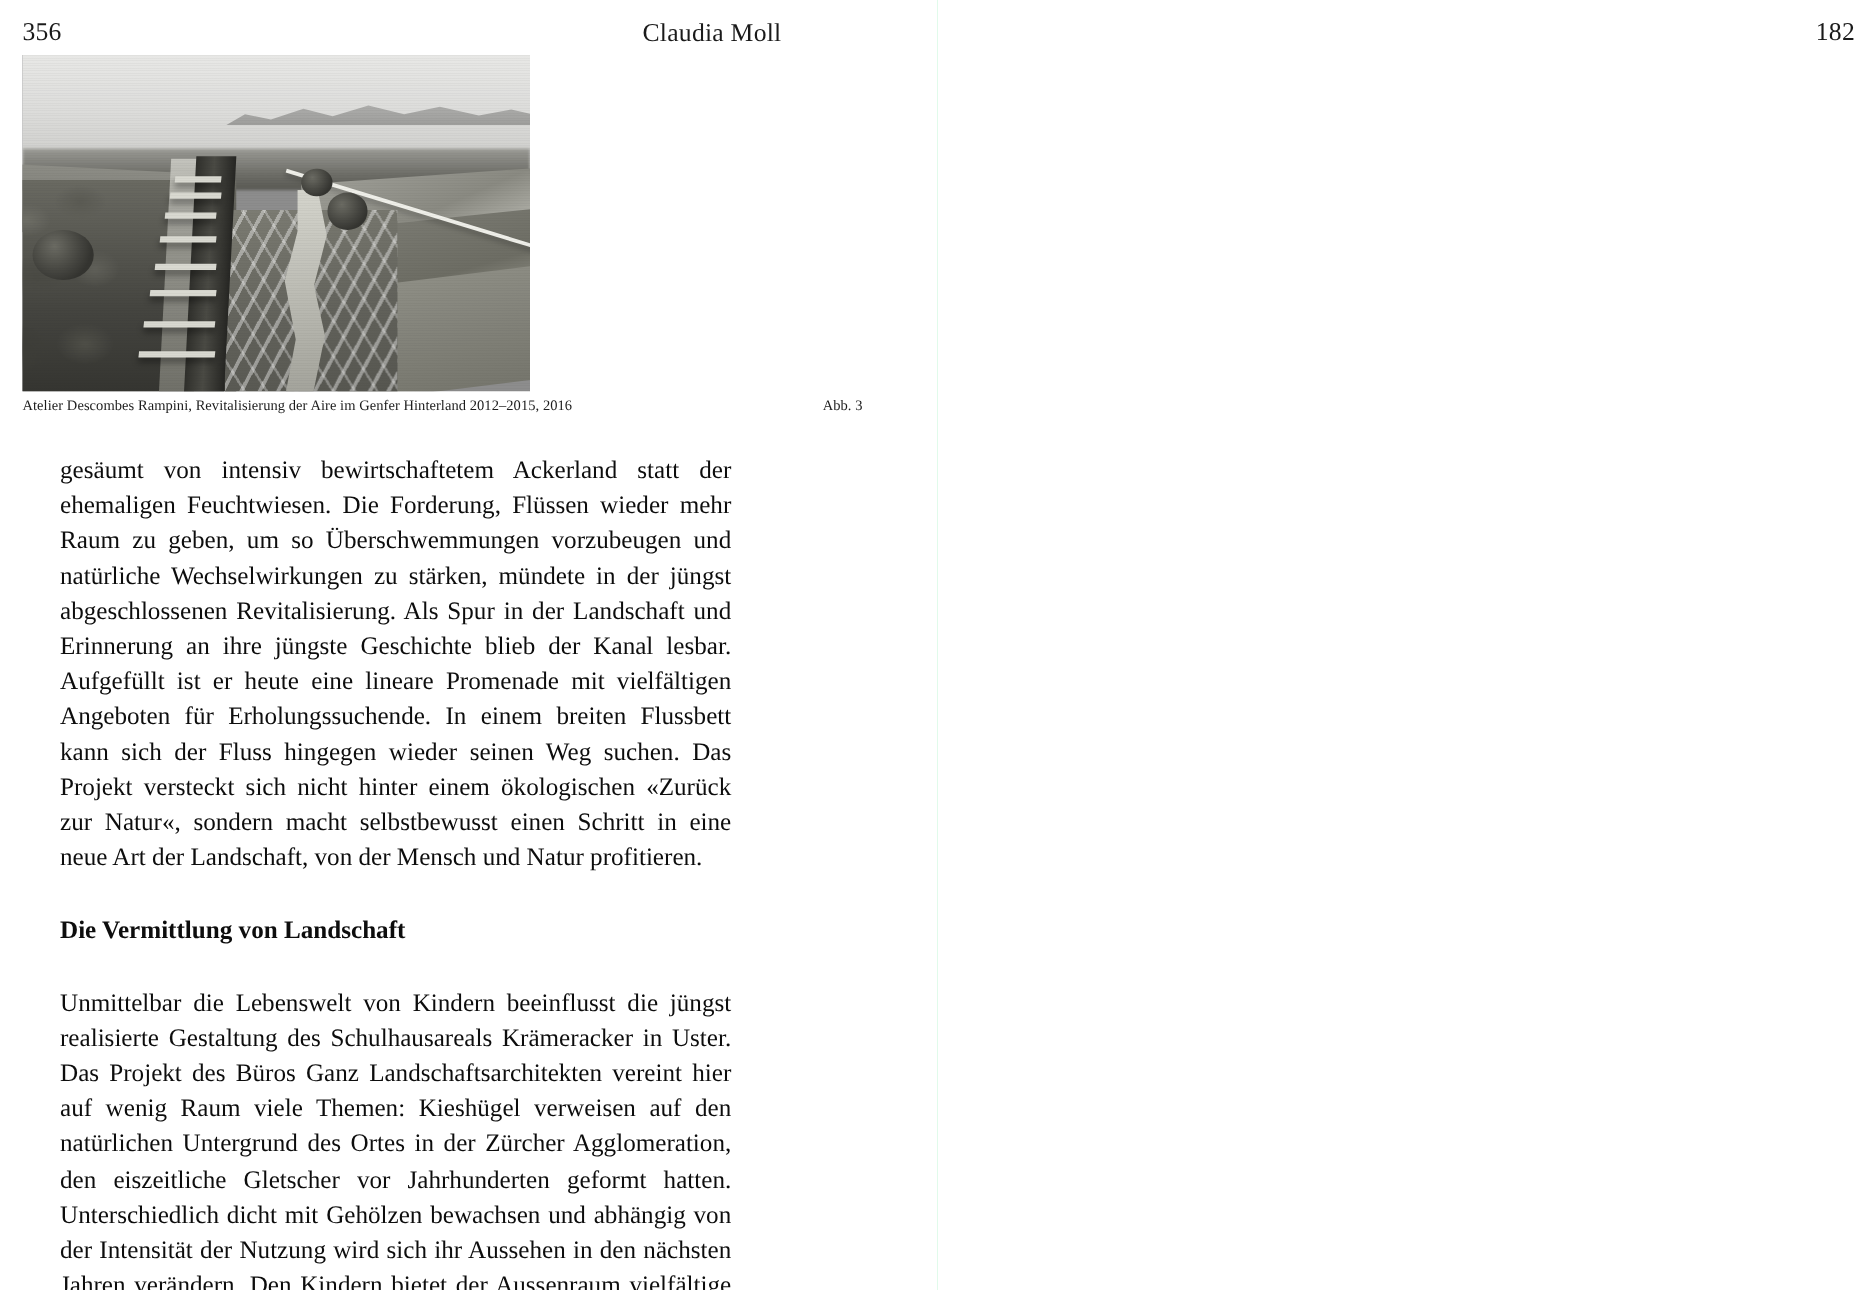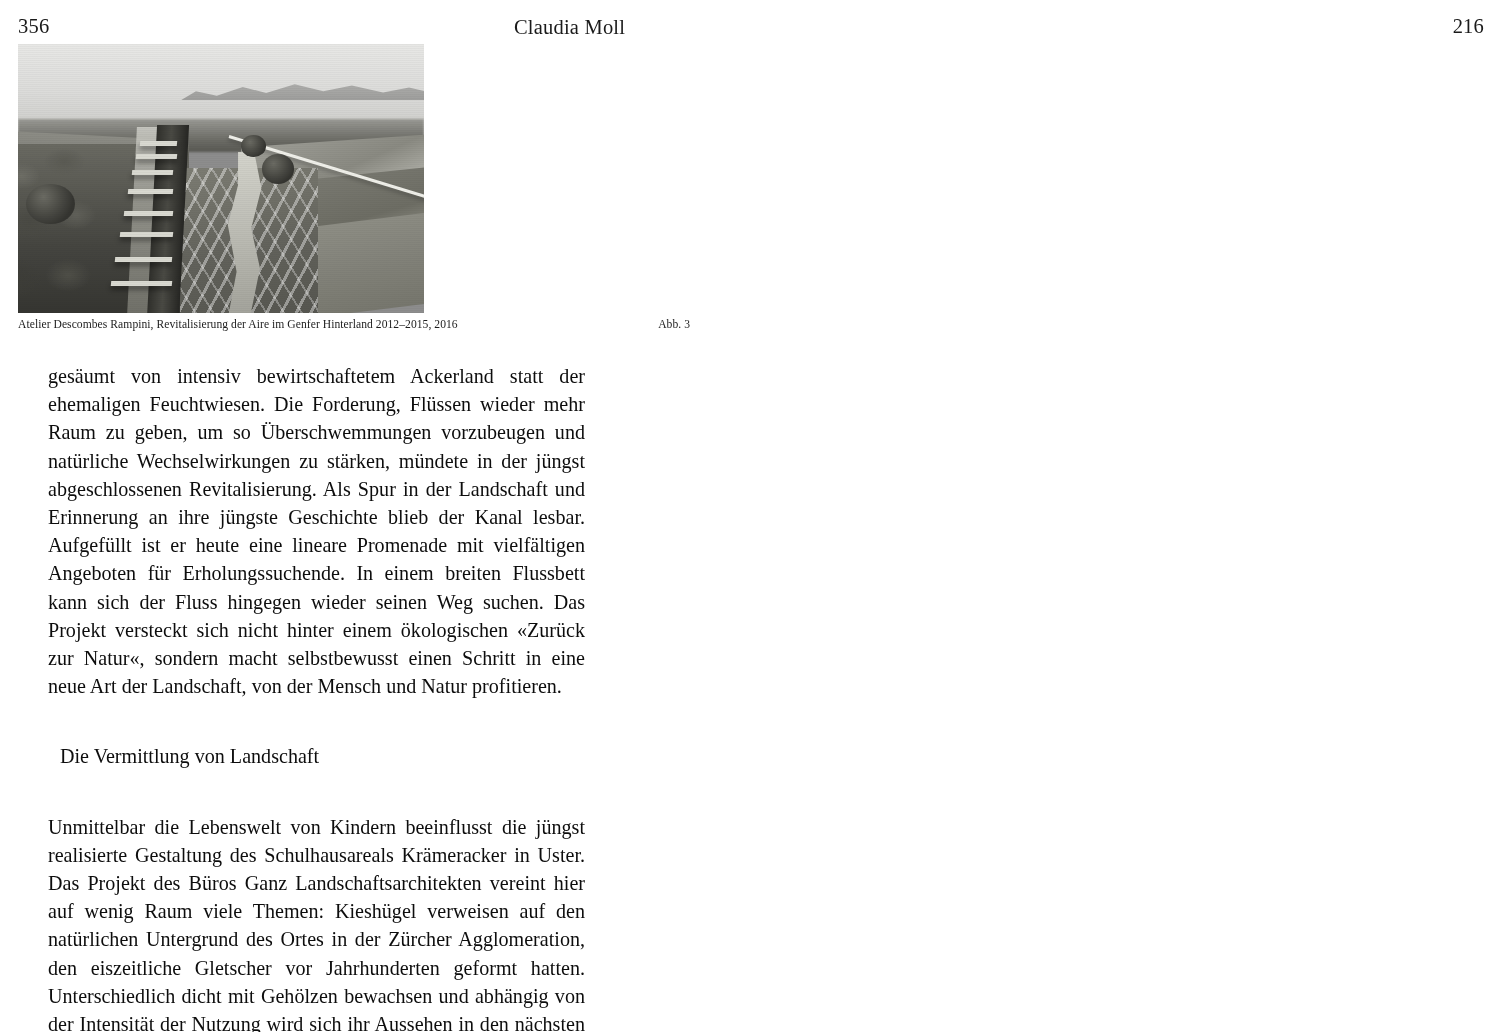--- a/index.html
+++ b/index.html
@@ -181,22 +181,22 @@
     hyphens: manual;
     color: #0d0d0d;
   }
   #col-left  { left: 48px;  top: 362px; width: 537px; }
 
   .column p { margin: 0; }
 
   .subhead {
     font-size: 20.1px;
     line-height: 28.2px;
-    margin: 12px;
-    font-weight: 400;
+    margin: 0;
+    font-weight: 700;
     text-align: left;
   }
   .sub-gap-before { height: 30px; }
   .sub-gap-after  { height: 30px; }
 </style>
 </head>
 <body>
 
 <div id="spread">
 
@@ -250,17 +250,17 @@
       <div class="sub-gap-before"></div>
       <h2 class="subhead">Die Vermittlung von Landschaft</h2>
       <div class="sub-gap-after"></div>
 
       <p>Unmittelbar die Lebenswelt von Kindern beeinflusst die jüngst realisierte Gestaltung des Schulhausareals Krämeracker in Uster. Das Projekt des Büros Ganz Landschaftsarchitekten vereint hier auf wenig Raum viele Themen: Kieshügel verweisen auf den natürlichen Untergrund des Ortes in der Zürcher Agglomeration, den eiszeitliche Gletscher vor Jahrhunderten geformt hatten. Unterschiedlich dicht mit Gehölzen bewachsen und abhängig von der Intensität der Nutzung wird sich ihr Aussehen in den nächsten Jahren verändern. Den Kindern bietet der Aussenraum vielfältige Sinneserfahrungen und wichtige Naturerlebnisse. Blüten, Früchte und die wechselnden Farben des Laubes machen</p>
     </div>
   </div>
 
   <div class="page" id="page-right">
 
-    <div class="folio" id="folio-right">216</div>
+    <div class="folio" id="folio-right">182</div>
 
   </div>
 
 </div>
 
 </body></html>

